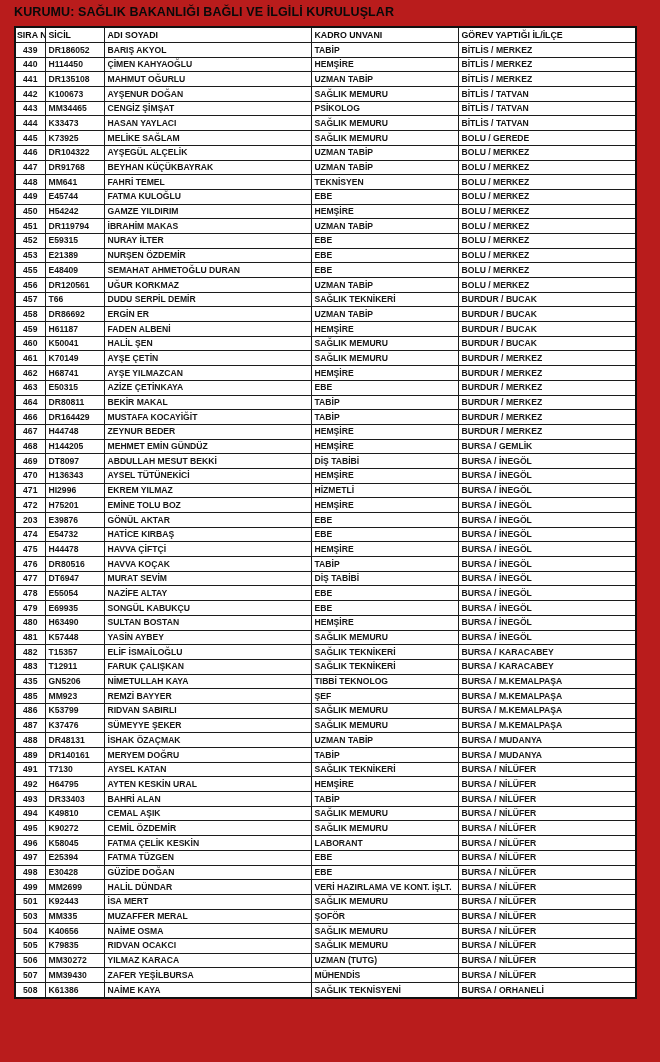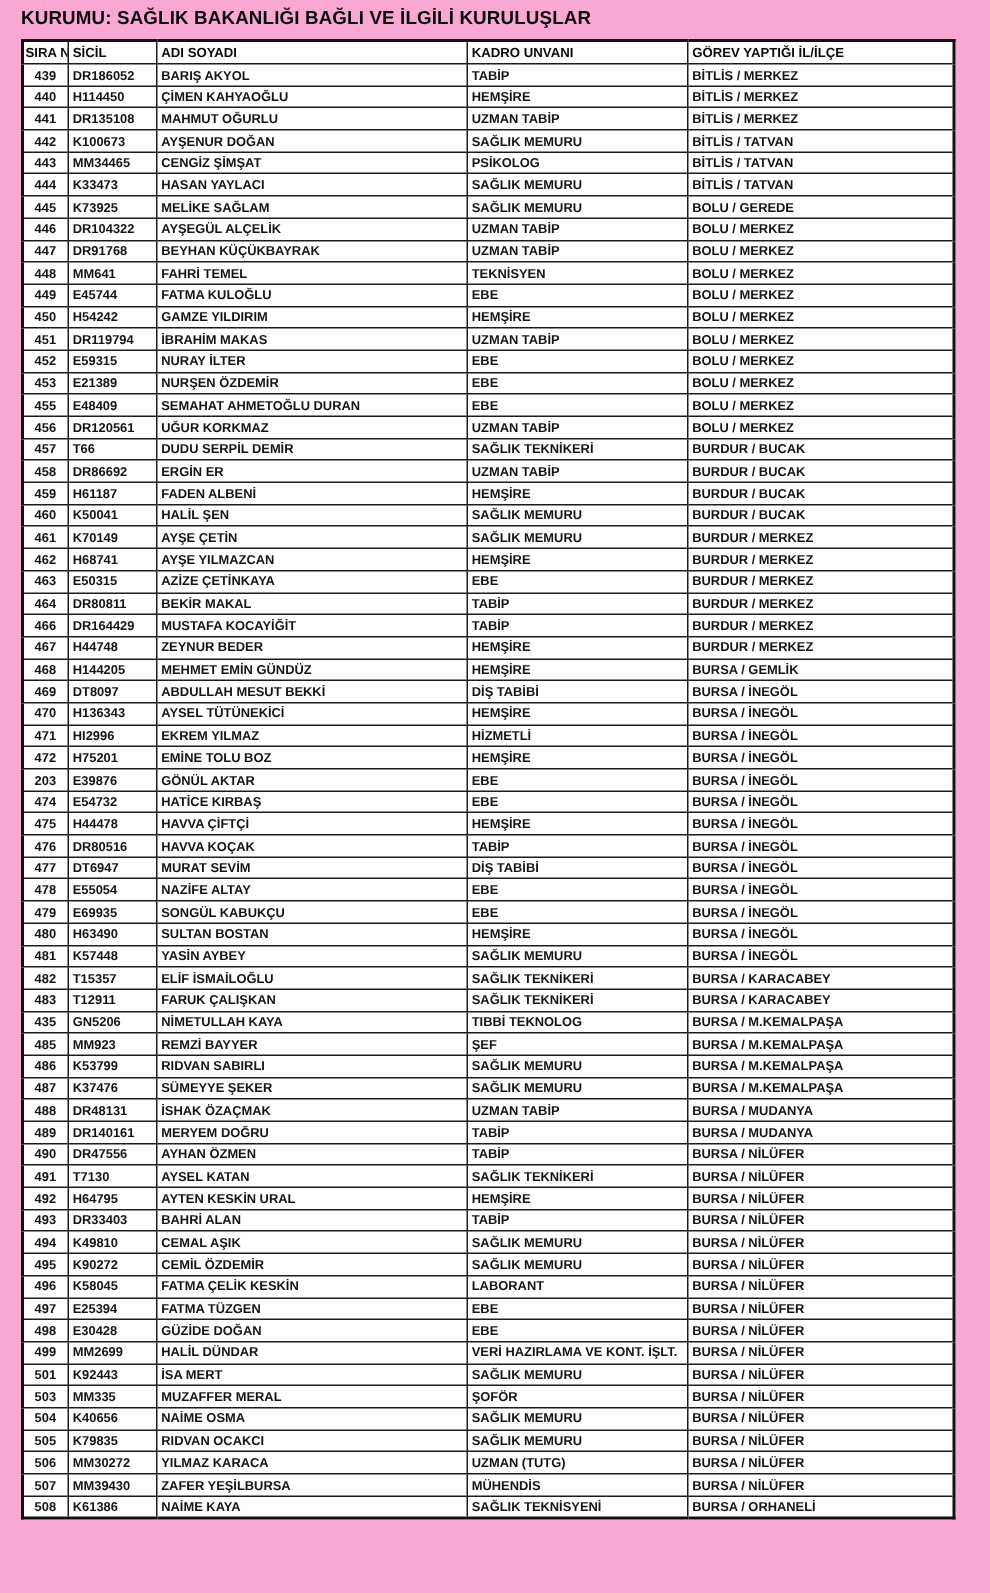--- a/index.html
+++ b/index.html
@@ -8,21 +8,21 @@
     background: #ffffff;
     width: 660px;
     height: 1062px;
     font-family: "Liberation Sans", sans-serif;
     -webkit-font-smoothing: antialiased;
   }
   .page {
     position: relative;
     width: 660px;
     height: 1062px;
-    background: #f9a8d4;
+    background: #b91c1c;
     color: #0d0d0d;
     overflow: hidden;
   }
   .doc-title {
     position: absolute;
     left: 14px;
     top: 5px;
     font-size: 12.5px;
     font-weight: 700;
     letter-spacing: 0.1px;
@@ -434,27 +434,20 @@
           <td>BURSA / MUDANYA</td>
         </tr>
         <tr>
           <td class="sira">489</td>
           <td>DR140161</td>
           <td>MERYEM DOĞRU</td>
           <td>TABİP</td>
           <td>BURSA / MUDANYA</td>
         </tr>
         <tr>
-          <td class="sira">490</td>
-          <td>DR47556</td>
-          <td>AYHAN ÖZMEN</td>
-          <td>TABİP</td>
-          <td>BURSA / NİLÜFER</td>
-        </tr>
-        <tr>
           <td class="sira">491</td>
           <td>T7130</td>
           <td>AYSEL KATAN</td>
           <td>SAĞLIK TEKNİKERİ</td>
           <td>BURSA / NİLÜFER</td>
         </tr>
         <tr>
           <td class="sira">492</td>
           <td>H64795</td>
           <td>AYTEN KESKİN URAL</td>

